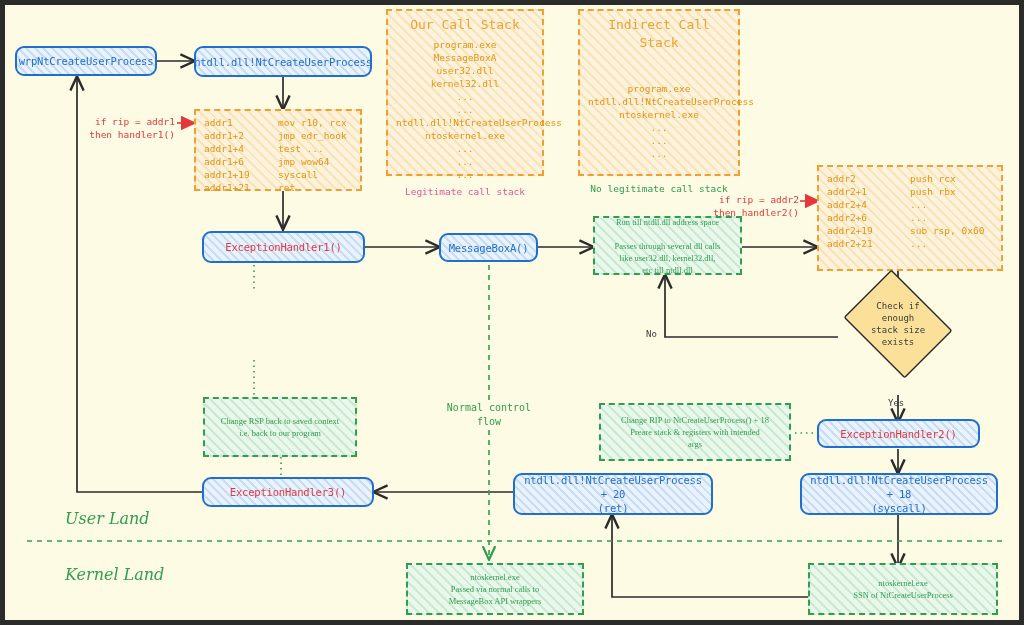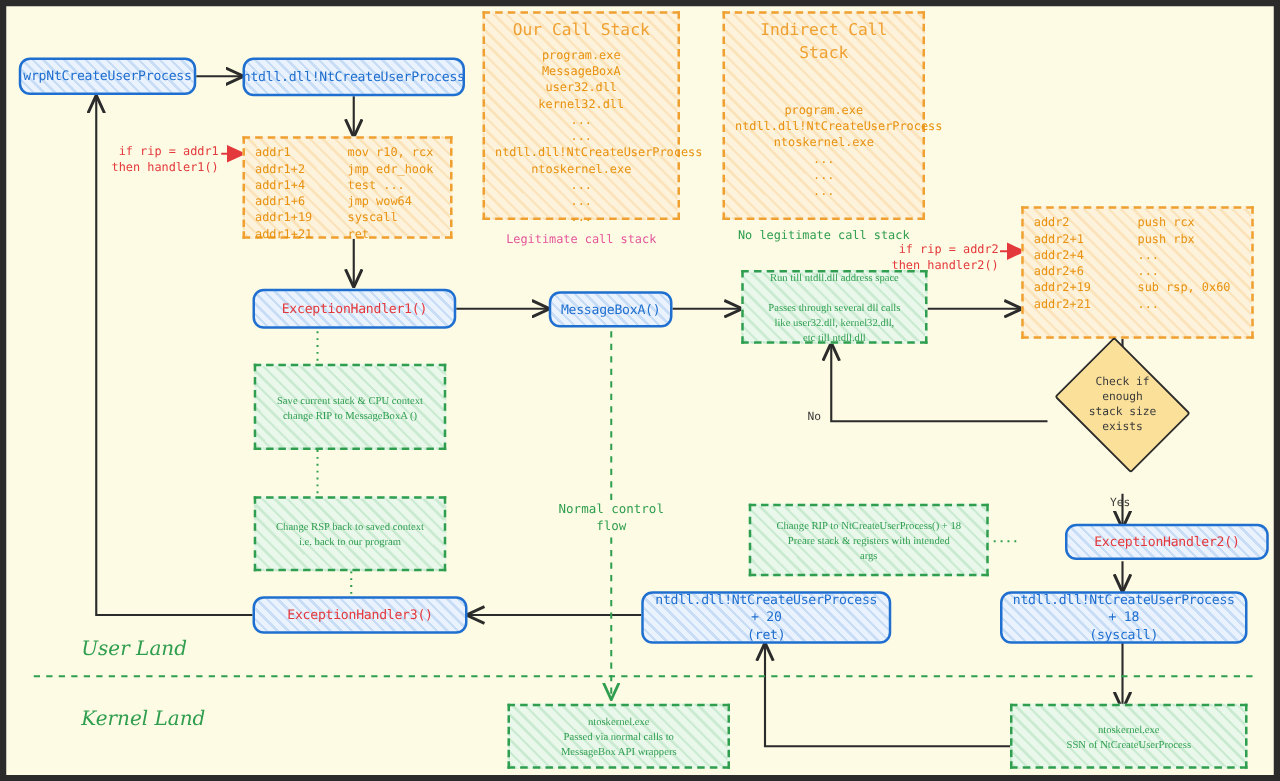--- a/index.html
+++ b/index.html
@@ -188,21 +188,21 @@
   </div>
 
   <div class="node blue-box red-text" style="left:197px;top:226px;width:163px;height:32px;">
     <span>ExceptionHandler1()</span>
   </div>
 
   <div class="node blue-box" style="left:434px;top:228px;width:99px;height:29px;">
     <span>MessageBoxA()</span>
   </div>
 
-  <div class="node blue-box red-text" style="left:812px;top:414px;width:163px;height:29px;margin-left:35px;">
+  <div class="node blue-box red-text" style="left:812px;top:414px;width:163px;height:29px;">
     <span>ExceptionHandler2()</span>
   </div>
 
   <div class="node blue-box red-text" style="left:197px;top:472px;width:172px;height:30px;">
     <span>ExceptionHandler3()</span>
   </div>
 
   <div class="node blue-box pre" style="left:508px;top:468px;width:200px;height:42px;white-space:pre-line;">
     <span>ntdll.dll!NtCreateUserProcess + 20
 (ret)</span>
@@ -295,24 +295,20 @@
         <div>program.exe</div>
         <div>ntdll.dll!NtCreateUserProcess</div>
         <div>ntoskernel.exe</div>
         <div>...</div>
         <div>...</div>
         <div>...</div>
       </div>
     <div class="stack-foot green" style="margin-top:22px;">No legitimate call stack</div>
   </div>
 
-  <div class="node green-box" style="left:198px;top:286px;width:154px;height:69px;white-space:pre-line;">
-    <span>Save current stack &amp; CPU context
-change RIP to MessageBoxA ()</span>
-  </div>
 
   <div class="node green-box" style="left:198px;top:392px;width:154px;height:60px;white-space:pre-line;">
     <span>Change RSP back to saved context
 i.e. back to our program</span>
   </div>
 
   <div class="node green-box" style="left:588px;top:211px;width:149px;height:59px;white-space:pre-line;">
     <span>Run till ntdll.dll address space
 
 Passes through several dll calls

